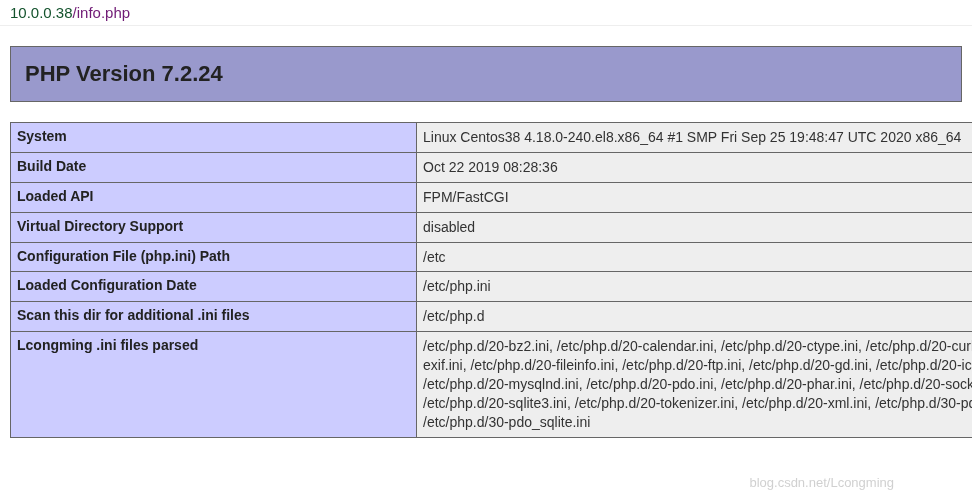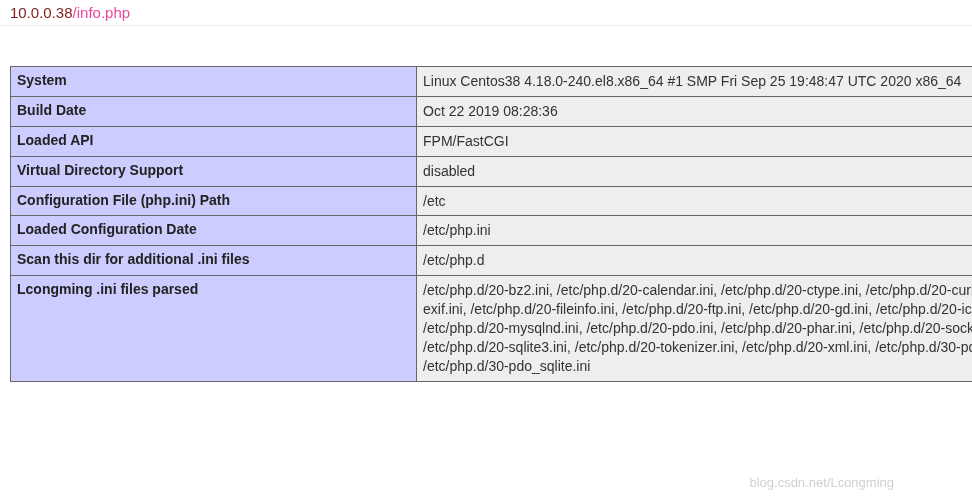--- a/index.html
+++ b/index.html
@@ -10,22 +10,22 @@
     background: #fff;
     color: #222;
     width: 972px;
   }
   .url-bar {
     padding: 4px 10px;
     font-size: 15px;
     color: #333;
     border-bottom: 1px solid #eee;
   }
-  .url-host { color: #7f1d1d; }
-  .url-path { color: #ec4899; }
+  .url-host { color: #14532d; }
+  .url-path { color: #701a75; }
   .content {
     padding: 20px 10px 0 10px;
     overflow: hidden;
   }
   .header-box {
     background: #9999cc;
     border: 1px solid #666;
     padding: 14px 14px;
   }
   .header-box h1 {
@@ -71,20 +71,23 @@
 </style>
 </head>
 <body>
 
 <div class="url-bar">
   <span class="url-host">10.0.0.38</span><span class="url-path">/info.php</span>
 </div>
 
 <div class="content">
 
+  <div class="header-box">
+    <h1>PHP Version 7.2.24</h1>
+  </div>
 
   <table class="info-table">
     <tbody id="info-rows">
         <tr>
           <td class="k">System</td>
           <td class="v">Linux Centos38 4.18.0-240.el8.x86_64 #1 SMP Fri Sep 25 19:48:47 UTC 2020 x86_64</td>
         </tr>
         <tr>
           <td class="k">Build Date</td>
           <td class="v">Oct 22 2019 08:28:36</td>

